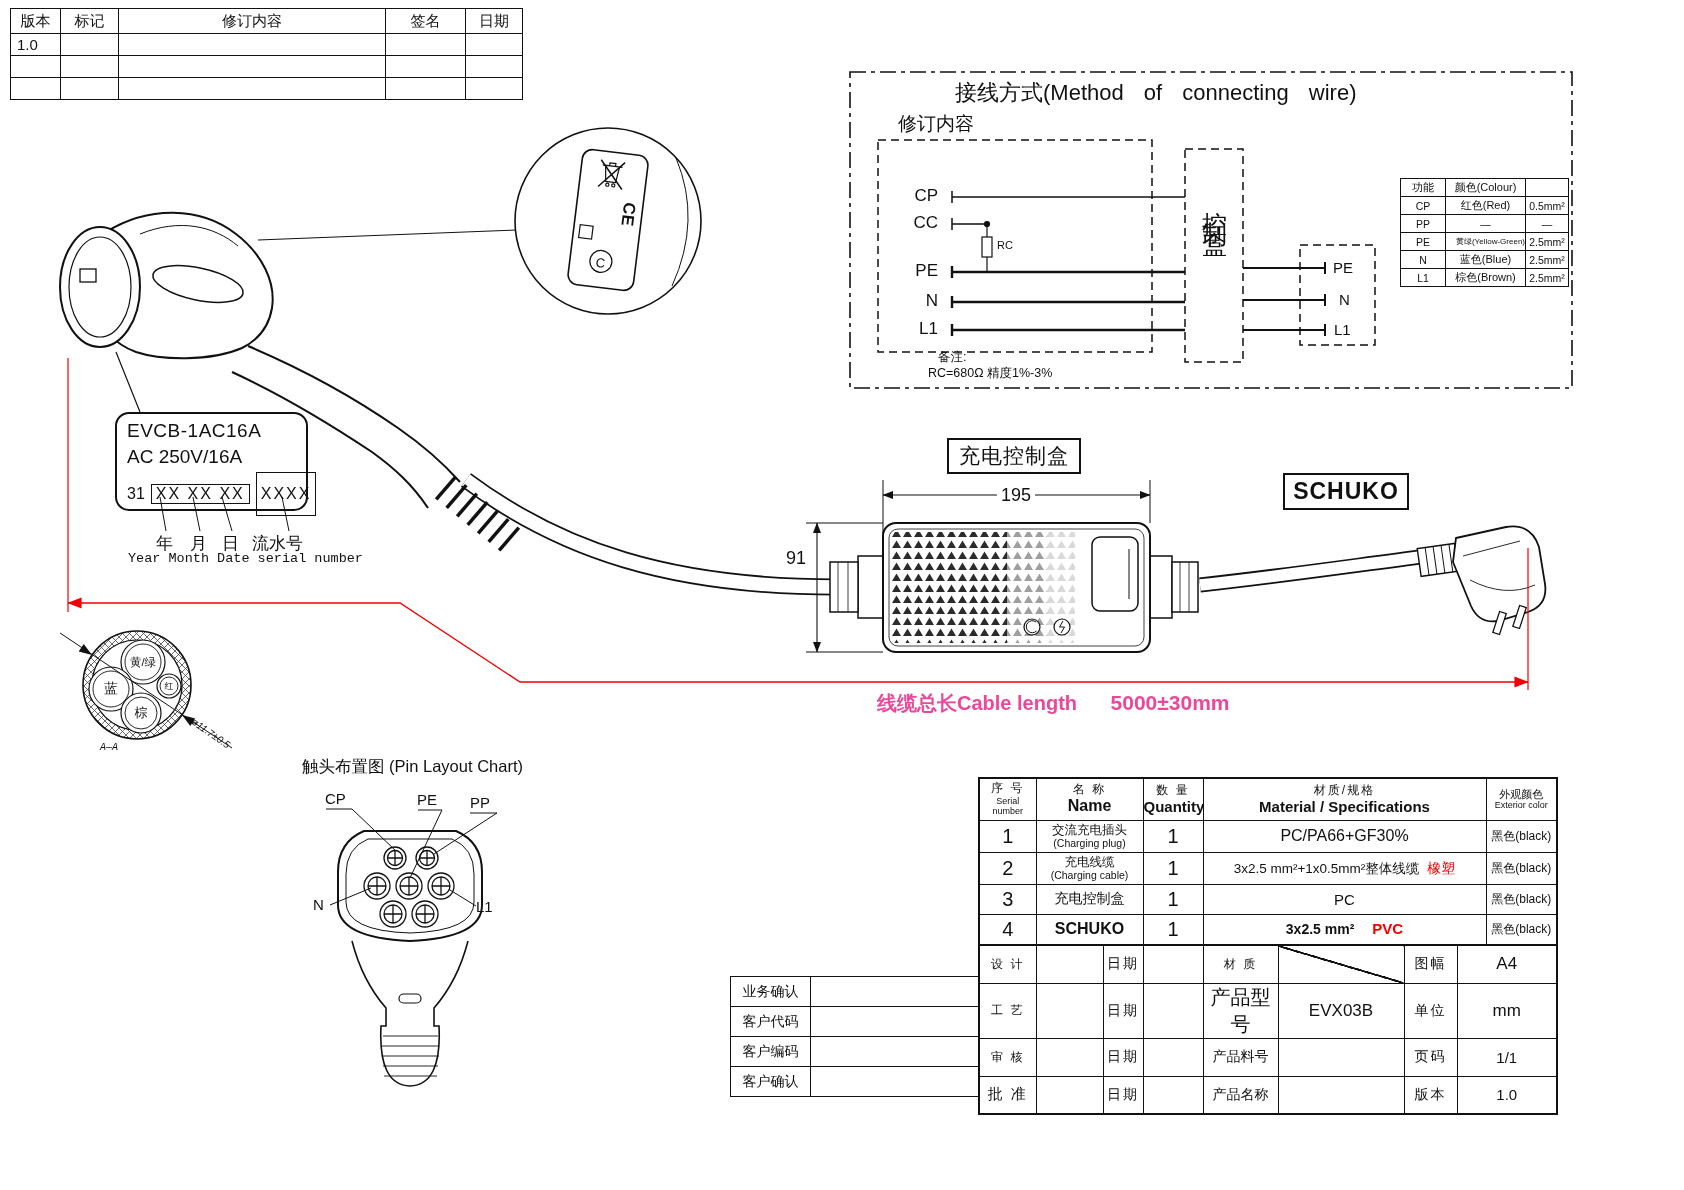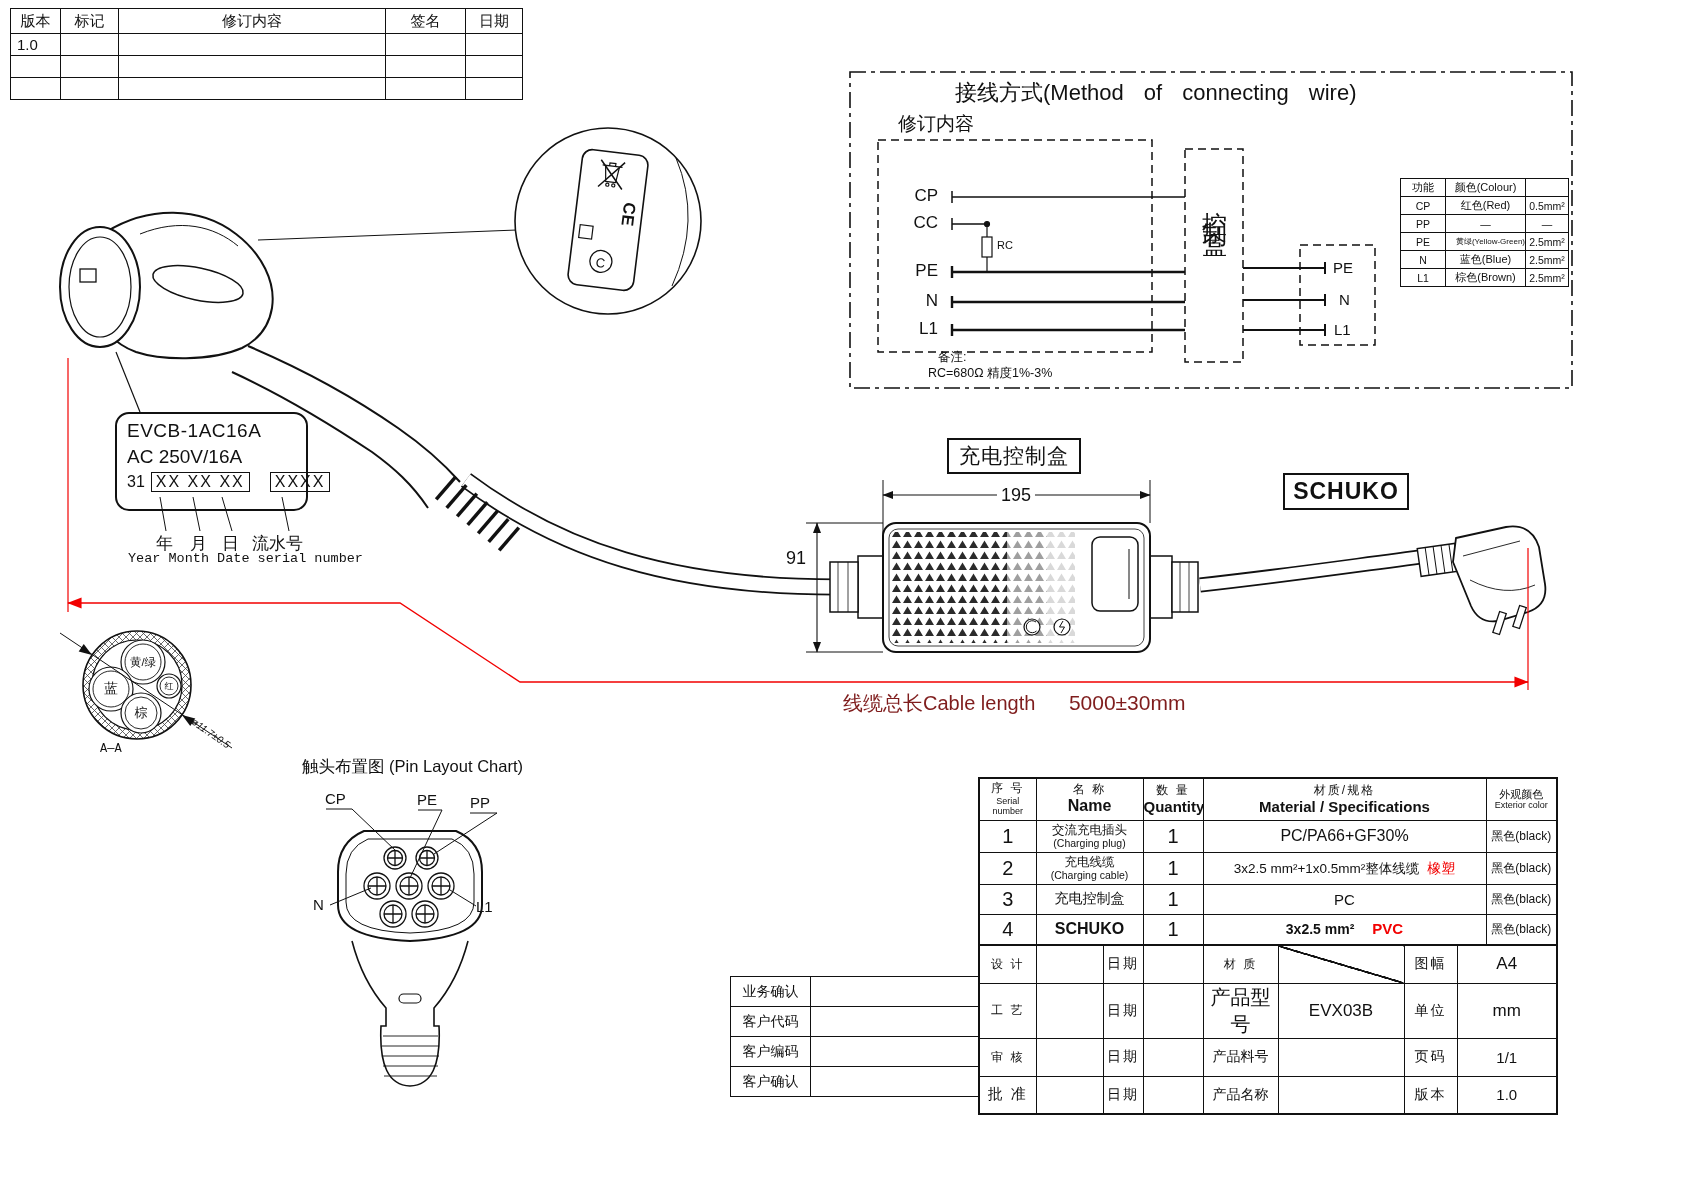--- a/index.html
+++ b/index.html
@@ -318,44 +318,44 @@
 <div class="abs" style="left:1334px;top:321px;font-size:15px;">L1</div>
 <div class="abs" style="left:938px;top:349px;font-size:12.5px;">备注:</div>
 <div class="abs" style="left:928px;top:365px;font-size:12.5px;">RC=680Ω 精度1%-3%</div>
 
 <div class="abs" style="left:115px;top:412px;width:193px;height:99px;border:2px solid #111;border-radius:14px;padding:6px 0 0 10px;box-sizing:border-box;">
   <div style="font-size:19px;letter-spacing:0.5px;">EVCB-1AC16A</div>
   <div style="font-size:19px;margin-top:4px;">AC 250V/16A</div>
   <div style="margin-top:4px;font-size:16px;display:flex;align-items:center;">
     <span>31</span>
     <span style="border:1.6px solid #111;padding:0 4px;margin-left:6px;letter-spacing:2px;">XX XX XX</span>
-    <span style="border:1.6px solid #111;padding:0 4px;margin-left:20px;letter-spacing:2px;">XXXX</span>
+    <span style="border:1.6px solid #111;padding:12px 4px;margin-left:6px;letter-spacing:2px;">XXXX</span>
   </div>
 </div>
 <div class="abs" style="left:156px;top:532px;font-size:17px;">年</div>
 <div class="abs" style="left:190px;top:532px;font-size:17px;">月</div>
 <div class="abs" style="left:222px;top:532px;font-size:17px;">日</div>
 <div class="abs" style="left:252px;top:532px;font-size:17px;">流水号</div>
 <div class="abs" style="left:128px;top:551px;font-size:13.5px;font-family:'Liberation Mono','DejaVu Sans Mono',monospace;">Year Month Date serial number</div>
 
 <div class="abs" style="left:947px;top:438px;width:130px;height:32px;border:2px solid #111;text-align:center;line-height:32px;font-size:21px;letter-spacing:1px;">充电控制盒</div>
 <div class="abs" style="left:1016px;top:485px;transform:translateX(-50%);background:#fff;padding:0 4px;font-size:18px;">195</div>
 <div class="abs" style="left:786px;top:548px;font-size:18px;">91</div>
 <div class="abs" style="left:1283px;top:473px;width:122px;height:33px;border:2px solid #111;text-align:center;line-height:33px;font-size:23px;font-weight:bold;letter-spacing:1px;">SCHUKO</div>
-<div class="abs" style="left:843px;top:690px;font-size:20px;color:#7f1d1d;font-weight:400;">
+<div class="abs" style="left:877px;top:690px;font-size:20px;color:#ec4899;font-weight:700;">
   <span>线缆总长Cable length</span>
   <span style="margin-left:28px;font-size:21px;">5000±30mm</span>
 </div>
 
 <div class="abs" style="left:143px;top:662px;transform:translate(-50%,-50%);font-size:11.5px;">黄/绿</div>
 <div class="abs" style="left:111px;top:689px;transform:translate(-50%,-50%);font-size:14px;">蓝</div>
 <div class="abs" style="left:169px;top:686px;transform:translate(-50%,-50%);font-size:9px;">红</div>
 <div class="abs" style="left:141px;top:713px;transform:translate(-50%,-50%);font-size:13px;">棕</div>
 <div class="abs" style="left:196px;top:716px;font-size:10px;font-style:italic;transform:rotate(35deg);transform-origin:left top;">ø11.7±0.5</div>
-<div class="abs" style="left:100px;top:742px;font-size:12px;font-family:'Liberation Mono','DejaVu Sans Mono',monospace;">A—A</div>
+<div class="abs" style="left:100px;top:742px;font-size:10px;font-family:'Liberation Mono','DejaVu Sans Mono',monospace;font-style:italic;">A—A</div>
 
 <div class="abs" style="left:302px;top:756px;font-size:16.5px;">触头布置图  (Pin Layout Chart)</div>
 <div class="abs" style="left:325px;top:790px;font-size:15px;">CP</div>
 <div class="abs" style="left:417px;top:791px;font-size:15px;">PE</div>
 <div class="abs" style="left:470px;top:794px;font-size:15px;">PP</div>
 <div class="abs" style="left:313px;top:896px;font-size:15px;">N</div>
 <div class="abs" style="left:476px;top:898px;font-size:15px;">L1</div>
 
 <table class="t" style="left:978px;top:777px;width:578px;border:2.2px solid #111;">
   <colgroup>

